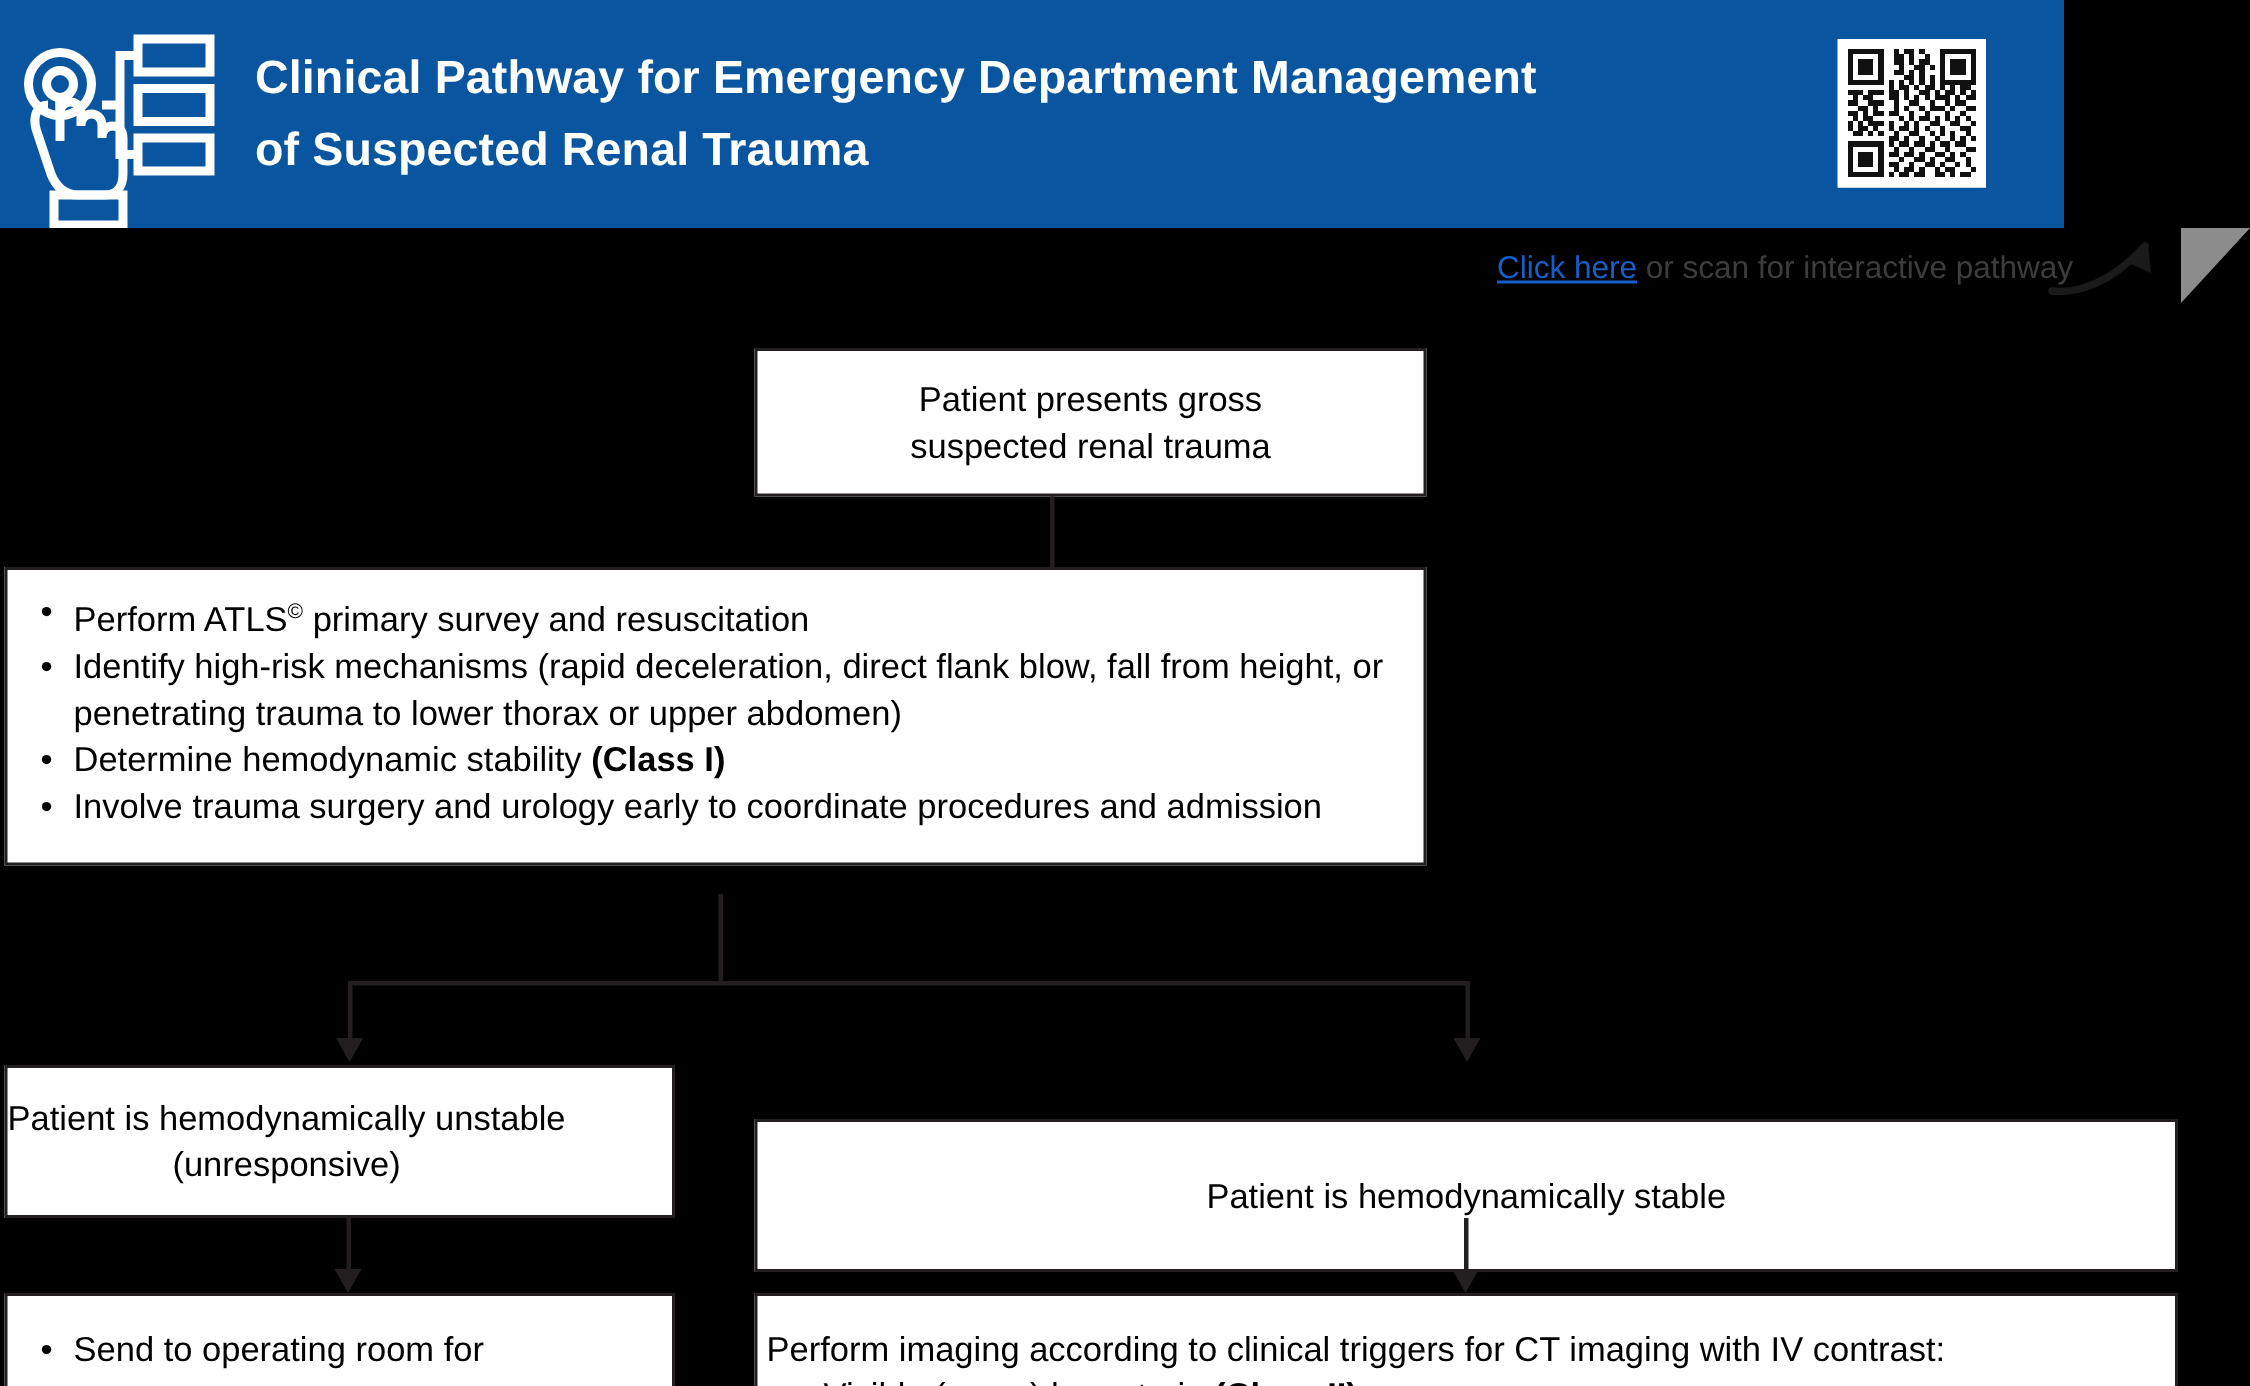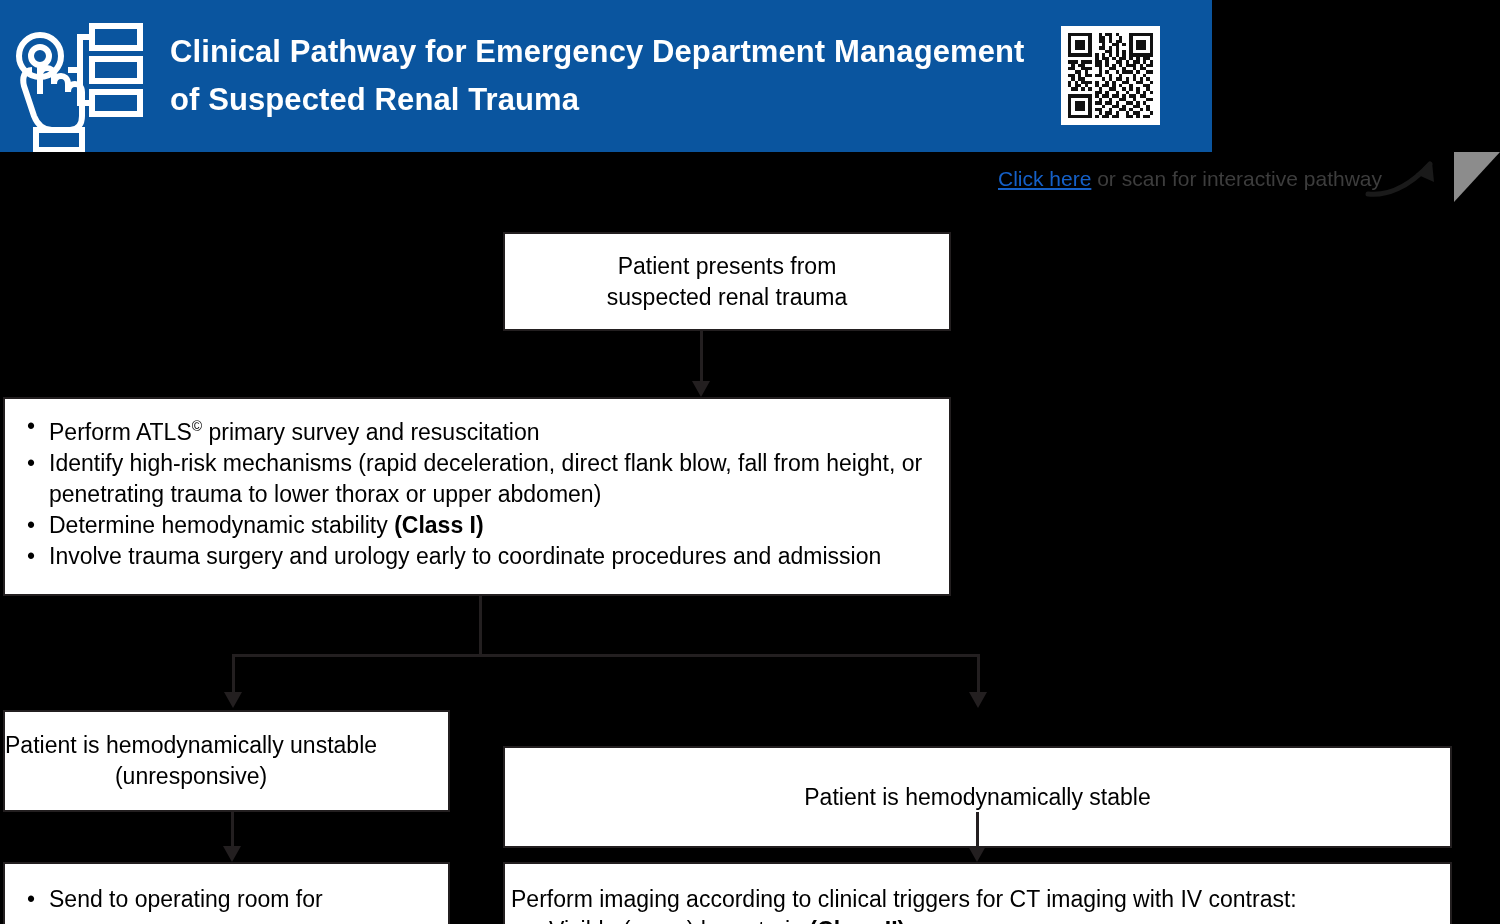--- a/index.html
+++ b/index.html
@@ -12,21 +12,21 @@
     height: 924px;
     position: relative;
     overflow: hidden;
     font-family: "Liberation Sans", sans-serif;
   }
 
   
   .header {
     position: absolute;
     left: 0; top: 0;
-    width: 1212px;
+    width: 1376px;
     height: 152px;
     background: #0a559f;
   }
   .header-icon {
     position: absolute;
     left: 10px; top: 12px;
     width: 140px; height: 140px;
   }
   .header-title {
     position: absolute;
@@ -129,21 +129,21 @@
     padding-left: 38px;
   }
   sup.cpy { font-size: 14px; vertical-align: super; }
 
   
   #box-present {
     left: 503px; top: 232px; width: 448px; height: 99px;
     display: flex; align-items: center; justify-content: center;
   }
   #box-atls {
-    left: 3px; top: 397px; width: 948px; height: 199px;
+    left: 3px; top: 378px; width: 948px; height: 199px;
     padding: 12px 16px 10px 10px;
   }
   #box-unstable {
     left: 3px; top: 710px; width: 447px; height: 102px;
     display: flex; align-items: center; 
   }
   #box-stable {
     left: 503px; top: 710px; width: 949px; height: 102px;
     display: flex; align-items: center; justify-content: center; margin-top: 36px;
   }
@@ -413,21 +413,21 @@
 <div class="curve-arrow">
   <svg viewBox="0 0 84 48" width="84" height="48" aria-hidden="true">
     <path d="M4 38 C22 40 44 32 66 8" stroke="#1a1a1a" stroke-width="5" fill="none" stroke-linecap="round"></path>
     <path d="M68 6 L70 26 L52 18 Z" fill="#1a1a1a"></path>
   </svg>
 </div>
 <div class="corner-fold"></div>
 
 <div class="fbox" id="box-present">
   <div class="ctr">
-    <span>Patient presents from</span><br>
+    <span>Patient presents gross</span><br>
     <span>suspected renal trauma</span>
   </div>
 </div>
 
 <div class="vline" id="c1-stem"></div>
 <div class="arrowhead" id="c1-head"></div>
 
 <div class="fbox" id="box-atls">
   <ul>
     <li><span>Perform ATLS</span><sup class="cpy">©</sup><span> primary survey and resuscitation</span></li>

